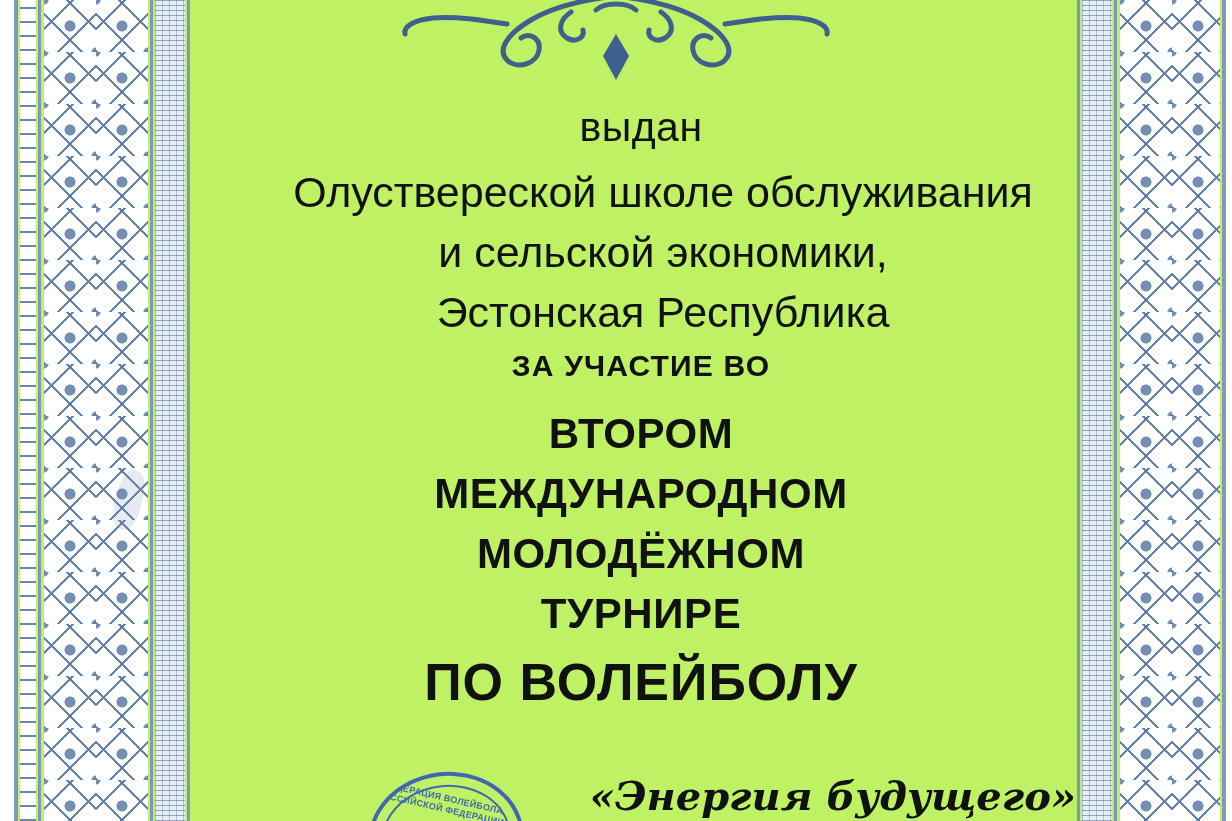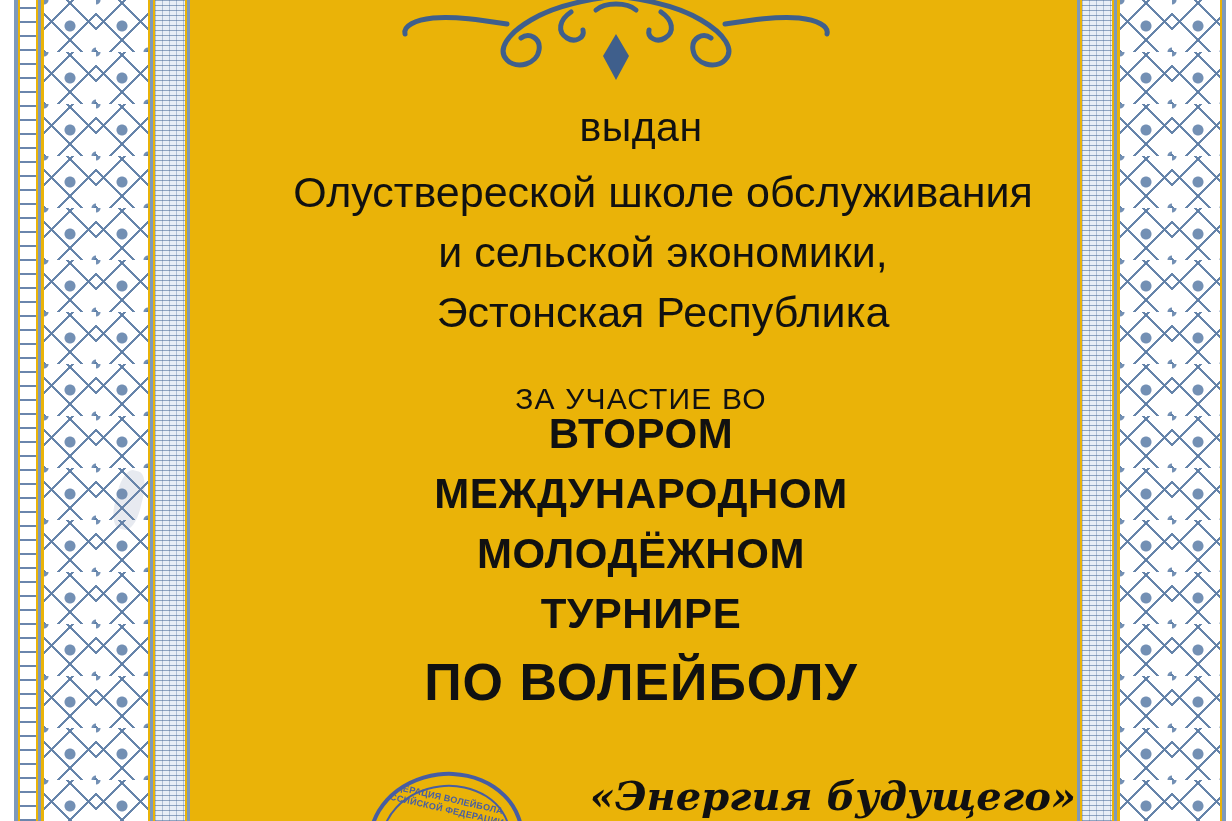--- a/index.html
+++ b/index.html
@@ -8,21 +8,21 @@
     background: #ffffff;
   }
   body {
     font-family: "Liberation Sans", sans-serif;
   }
   .page {
     position: relative;
     width: 1232px;
     height: 821px;
     overflow: hidden;
-    background: #eab308;
+    background: #bef264;
   }
 
   
   .border-col {
     position: absolute;
     top: 0;
     height: 821px;
   }
   .border-left  { left: 0;   width: 206px; }
   .border-right { right: 0;  width: 156px; }
@@ -118,23 +118,22 @@
     font-size: 43px;
     line-height: 60px;
     font-weight: 400;
     padding-left: 44px;
   }
   .l-for {
     position: absolute;
     top: 349px;
     left: 0; right: 0;
     font-size: 30px;
-    font-weight: 400;
+    font-weight: 700;
     letter-spacing: 1.2px;
-    margin-top: 33px;
   }
   .event {
     position: absolute;
     top: 404px;
     left: -10px; right: -10px;
     font-size: 42px;
     line-height: 60px;
     font-weight: 700;
     letter-spacing: .6px;
   }

